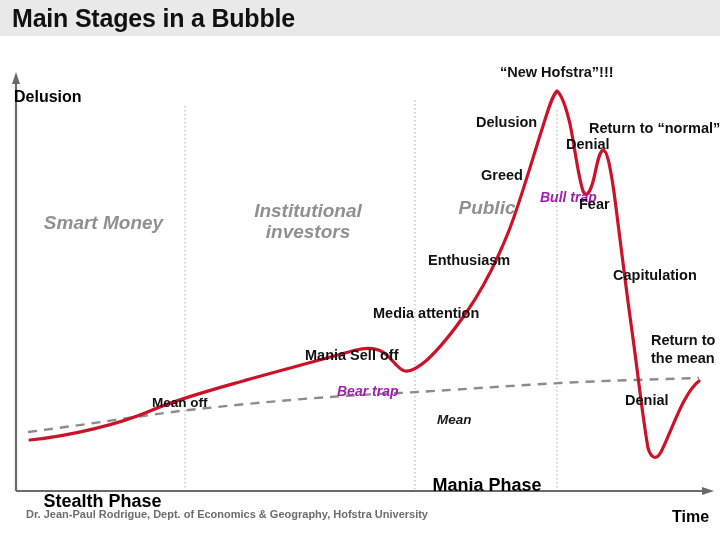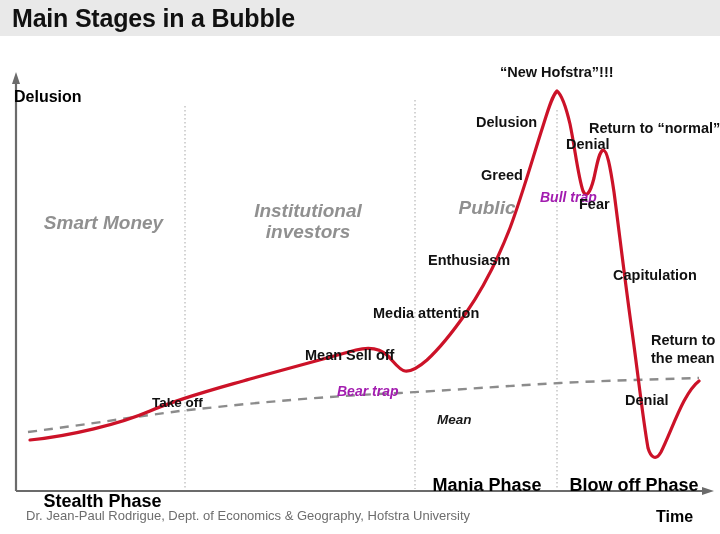--- a/index.html
+++ b/index.html
@@ -97,23 +97,24 @@
   }
   
   .phase {
     font-size: 18px;
     font-weight: bold;
     color: #000000;
     text-align: center;
   }
   .credit {
     position: absolute;
-    font-size: 13px;
+    font-size: 11px;
     color: #6d6d6d;
     white-space: nowrap;
+    font-weight: bold;
   }
 </style>
 </head>
 <body>
 
 <div id="stage">
 
   <div class="title-band" style="background: rgb(233, 233, 233);"></div>
   <div class="title-text">Main Stages in a Bubble</div>
 
@@ -154,31 +155,31 @@
              C597,164 599,152 603,150
              C607,150 610,165 614,192
              C619,230 625,281 632,331
              C638,374 643,420 648,448
              C651,458 656,461 661,452
              C668,438 676,416 684,401
              C690,390 695,384 699,381"></path>
   </svg>
 
   <div class="lbl axis-title" style="left:14px; top:88px;">Delusion</div>
-  <div class="lbl axis-title" style="left:656px; top:508px;">Time</div>
+  <div class="lbl axis-title" style="left:672px; top:508px;">Time</div>
 
   <div class="lbl grp" style="left: 36px; top: 212px; width: 135px; color: rgb(144, 144, 144);">Smart Money</div>
 
   <div class="lbl grp" style="left: 228px; top: 200px; width: 160px; white-space: normal; color: rgb(144, 144, 144);">Institutional investors</div>
 
   <div class="lbl grp" style="left: 440px; top: 197px; width: 94px; color: rgb(144, 144, 144);">Public</div>
 
-  <div class="lbl evt small" style="left:152px; top:395px;">Take off</div>
-
-  <div class="lbl evt" style="left:305px; top:347px;">Mean Sell off</div>
+  <div class="lbl evt small" style="left:152px; top:395px;">Mean off</div>
+
+  <div class="lbl evt" style="left:305px; top:347px;">Mania Sell off</div>
 
   <div class="lbl trap" style="left:337px; top:384px;">Bear trap</div>
 
   <div class="lbl evt" style="left:373px; top:305px;">Media attention</div>
 
   <div class="lbl evt" style="left:428px; top:252px;">Enthusiasm</div>
 
   <div class="lbl evt" style="left:481px; top:167px;">Greed</div>
 
   <div class="lbl evt" style="left:476px; top:114px;">Delusion</div>
@@ -197,17 +198,16 @@
 
   <div class="lbl evt" style="left:625px; top:392px;">Denial</div>
 
   <div class="lbl evt" style="left:651px; top:332px;">Return to</div>
   <div class="lbl evt" style="left:651px; top:350px;">the mean</div>
 
   <div class="lbl mean-lbl" style="left:437px; top:400px;">Mean</div>
 
   <div class="lbl phase" style="left:20px; top:491px; width:165px;">Stealth Phase</div>
   <div class="lbl phase" style="left:418px; top:475px; width:138px;">Mania Phase</div>
-  <div class="lbl phase" style="left:560px; top:475px; width:148px;">Blow off Phase</div>
 
   <div class="credit" style="left:26px; top:508px;">Dr. Jean-Paul Rodrigue, Dept. of Economics &amp; Geography, Hofstra University</div>
 
 </div>
 
 </body></html>

